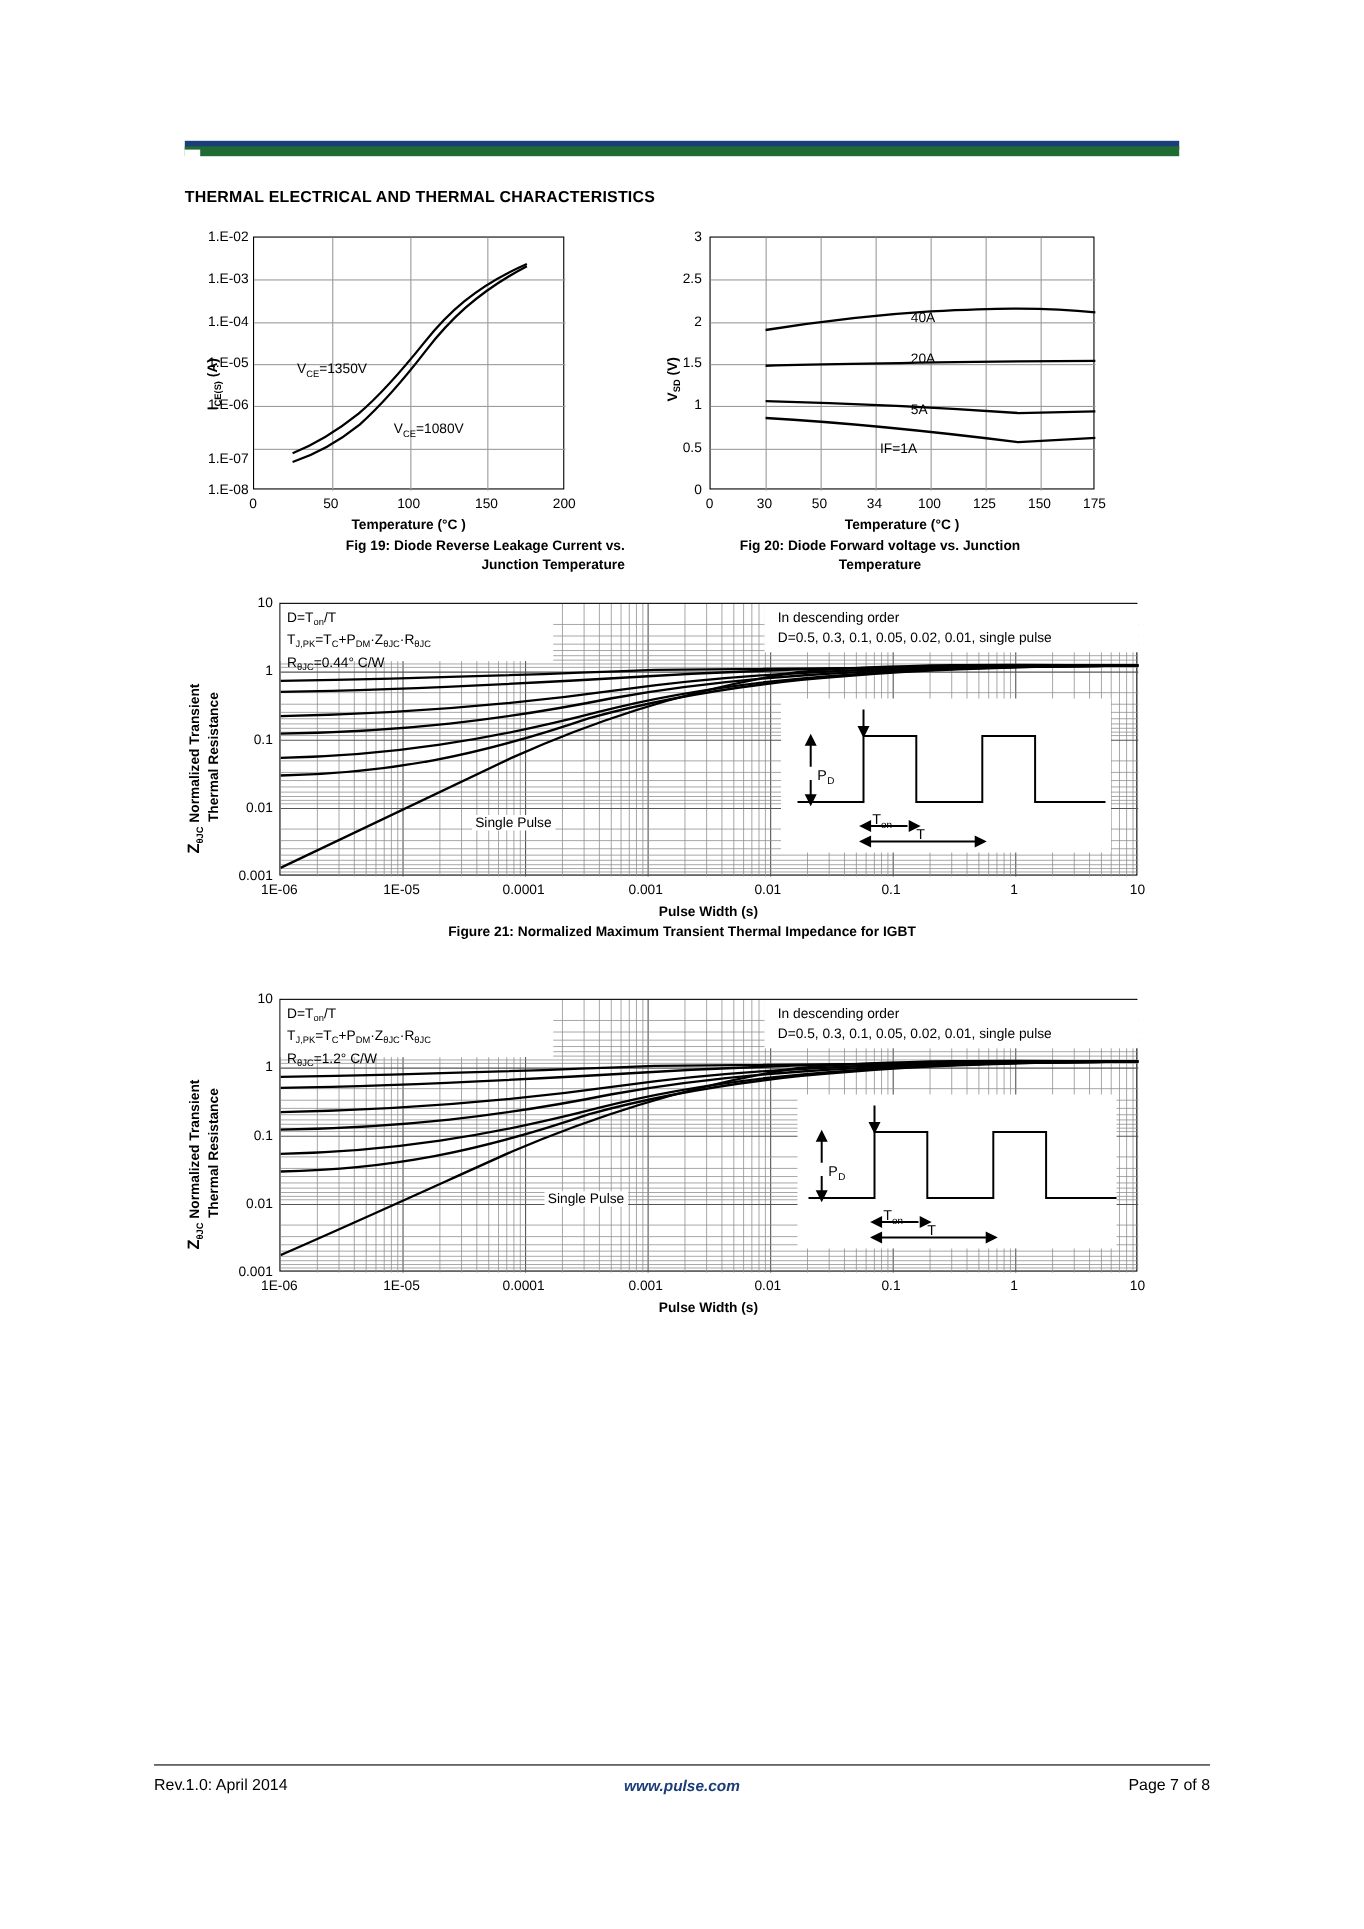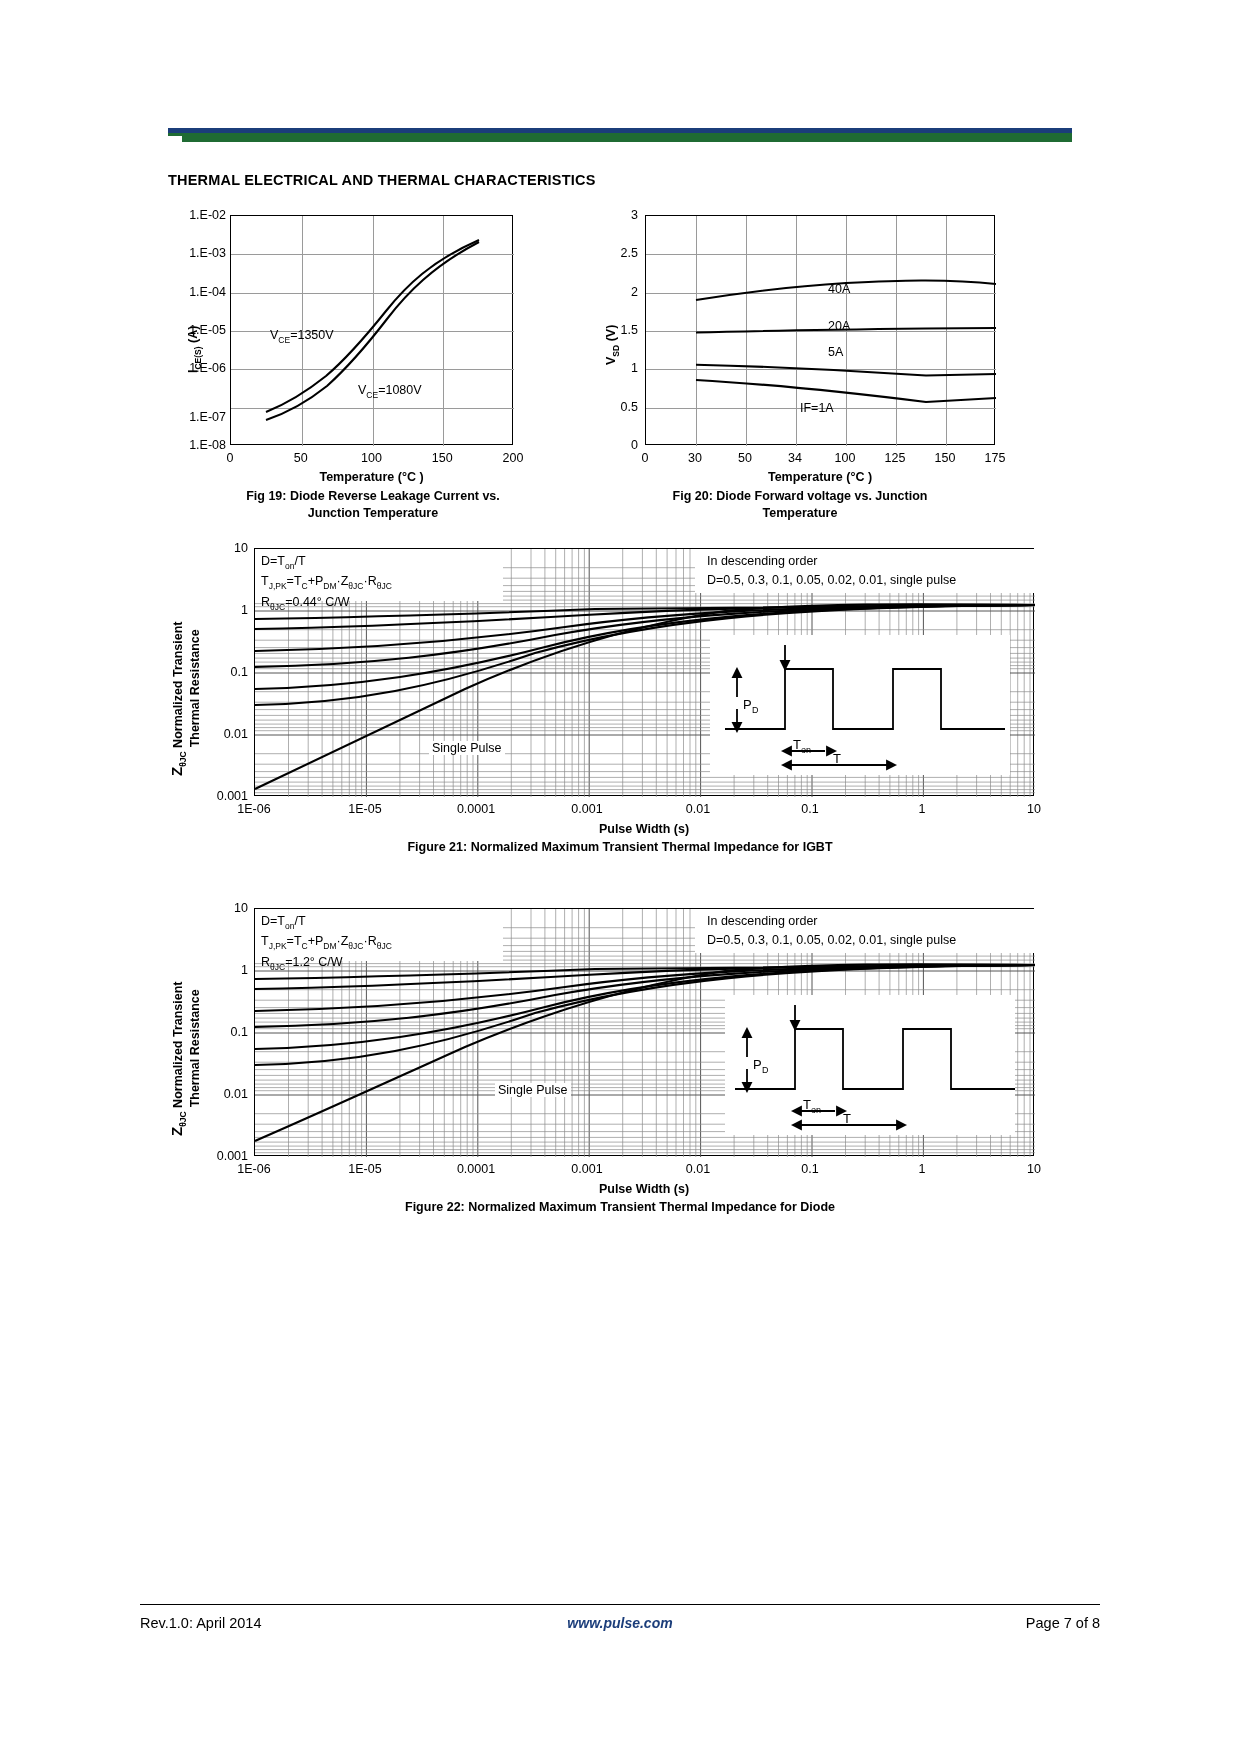--- a/index.html
+++ b/index.html
@@ -85,21 +85,21 @@
     <div class="tick-lbl" style="left:42px;top:246px;width:40px;">0</div>
     <div class="tick-lbl" style="left:112.75px;top:246px;width:40px;">50</div>
     <div class="tick-lbl" style="left:183.5px;top:246px;width:40px;">100</div>
     <div class="tick-lbl" style="left:254.25px;top:246px;width:40px;">150</div>
     <div class="tick-lbl" style="left:325px;top:246px;width:40px;">200</div>
 
     <div class="ylab-rot" style="left:18px;top:168px;">
       I<sub>CE(S)</sub> (A)
     </div>
     <div class="ax-title" style="left:62px;top:265px;width:283px;">Temperature (°C )</div>
-    <div class="fig-cap" style="left:10px;top:283px;width:390px;">Fig 19: Diode Reverse Leakage Current vs.<br>Junction Temperature</div>
+    <div class="fig-cap" style="left:10px;top:283px;width:390px;text-align:right;">Fig 19: Diode Reverse Leakage Current vs.<br>Junction Temperature</div>
 
     <div class="ann" style="left:102px;top:96px;margin-top:27px;">V<sub>CE</sub>=1350V</div>
     <div class="ann" style="left:190px;top:178px;">V<sub>CE</sub>=1080V</div>
   </div>
 
   <div class="chart" style="left:590px;top:205px;width:400px;height:330px;">
 
     <div class="plot" style="left:55px;top:10px;width:350px;height:230px;">
       <div class="gl v" style="left:50px;top:0;height:230px;"></div>
       <div class="gl v" style="left:100px;top:0;height:230px;"></div>
@@ -142,21 +142,21 @@
     <div class="tick-lbl" style="left:385px;top:246px;width:40px;">175</div>
 
     <div class="ylab-rot" style="left:14px;top:160px;">
       V<sub>SD</sub> (V)
     </div>
     <div class="ax-title" style="left:55px;top:265px;width:350px;">Temperature (°C )</div>
     <div class="fig-cap" style="left:0;top:283px;width:420px;">Fig 20: Diode Forward voltage vs. Junction<br>Temperature</div>
 
     <div class="ann" style="left:238px;top:77px;">40A</div>
     <div class="ann" style="left:238px;top:114px;">20A</div>
-    <div class="ann" style="left:238px;top:140px;text-align:center;">5A</div>
+    <div class="ann" style="left:238px;top:160px;text-align:center;">5A</div>
     <div class="ann" style="left:210px;top:196px;">IF=1A</div>
   </div>
 
   <div class="chart" style="left:168px;top:540px;width:904px;height:310px;">
     <div class="plot" style="left:86px;top:8px;width:780px;height:248px;">
       <svg width="780" height="248" style="position:absolute;left:0;top:0;">
         <g stroke="#8d8d8d" stroke-width="0.7">
 
           <g>
             <line x1="33.5" y1="0" x2="33.5" y2="248"></line>
@@ -512,21 +512,20 @@
     <div class="tick-lbl" style="left:379px;top:262px;width:80px;">0.001</div>
     <div class="tick-lbl" style="left:490px;top:262px;width:80px;">0.01</div>
     <div class="tick-lbl" style="left:602px;top:262px;width:80px;">0.1</div>
     <div class="tick-lbl" style="left:714px;top:262px;width:80px;">1</div>
     <div class="tick-lbl" style="left:826px;top:262px;width:80px;">10</div>
 
     <div class="ylab-rot" style="left:0px;top:236px;font-weight:bold;text-align:center;">
       <span style="font-size:15px;font-weight:bold;">Z</span><sub>θJC</sub> Normalized Transient<br>&nbsp;&nbsp;&nbsp;&nbsp;&nbsp;&nbsp;Thermal Resistance
     </div>
     <div class="ax-title" style="left:86px;top:282px;width:780px;">Pulse Width (s)</div>
-    <div class="fig-cap" style="left:0;top:299px;width:904px;">Figure 22: Normalized Maximum Transient Thermal Impedance for Diode</div>
   </div>
 
   <div class="foot-rule"></div>
   <div class="foot-left">Rev.1.0: April 2014</div>
   <div class="foot-mid">www.pulse.com</div>
   <div class="foot-right">Page 7 of 8</div>
 
 </div>
 
 </body></html>

